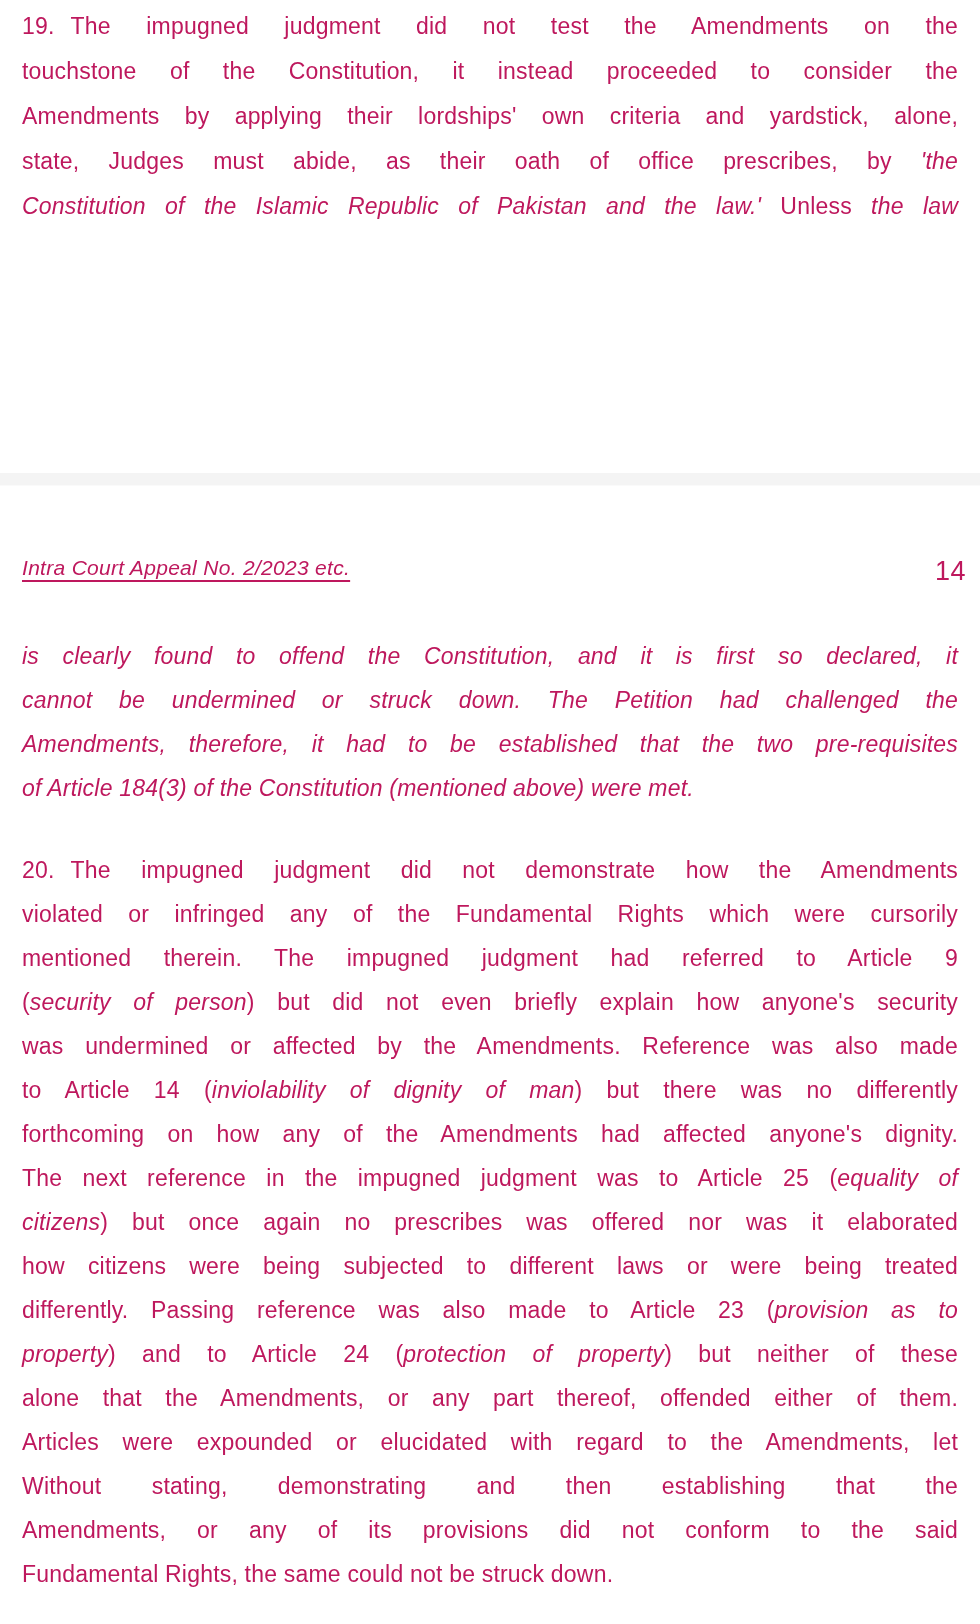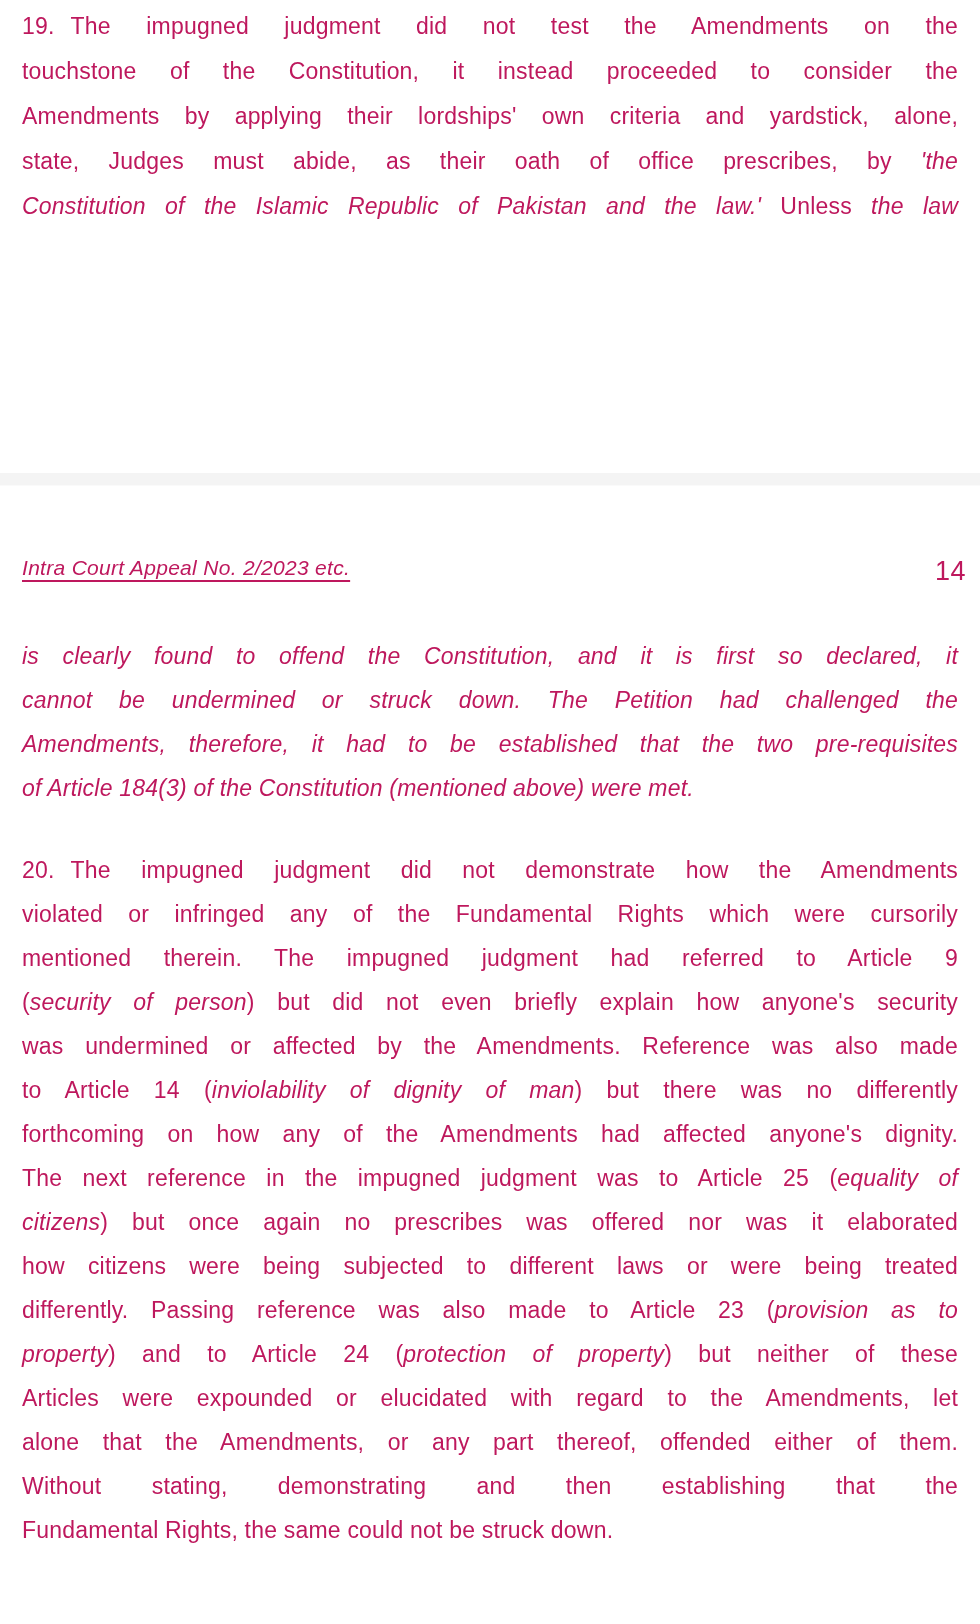--- a/index.html
+++ b/index.html
@@ -100,19 +100,20 @@
       <div class="line"><span>mentioned therein. The impugned judgment had referred to Article 9</span></div>
       <div class="line"><span>(</span><em>security of person</em><span>) but did not even briefly explain how anyone's security</span></div>
       <div class="line"><span>was undermined or affected by the Amendments. Reference was also made</span></div>
       <div class="line"><span>to Article 14 (</span><em>inviolability of dignity of man</em><span>) but there was no differently</span></div>
       <div class="line"><span>forthcoming on how any of the Amendments had affected anyone's dignity.</span></div>
       <div class="line"><span>The next reference in the impugned judgment was to Article 25 (</span><em>equality of</em></div>
       <div class="line"><em>citizens</em><span>) but once again no prescribes was offered nor was it elaborated</span></div>
       <div class="line"><span>how citizens were being subjected to different laws or were being treated</span></div>
       <div class="line"><span>differently. Passing reference was also made to Article 23 (</span><em>provision as to</em></div>
       <div class="line"><em>property</em><span>) and to Article 24 (</span><em>protection of property</em><span>) but neither of these</span></div>
+      <div class="line"><span>alone that the Amendments, or any part thereof, offended either of them.</span></div>
       <div class="line"><span>Articles were expounded or elucidated with regard to the Amendments, let</span></div>
-      <div class="line"><span>alone that the Amendments, or any part thereof, offended either of them.</span></div>
       <div class="line"><span>Without stating, demonstrating and then establishing that the</span></div>
+      <div class="line"><span>Amendments, or any of its provisions did not conform to the said</span></div>
       <div class="line natural"><span>Fundamental Rights, the same could not be struck down.</span></div>
     </section>
 
 </div>
 
 </body></html>

